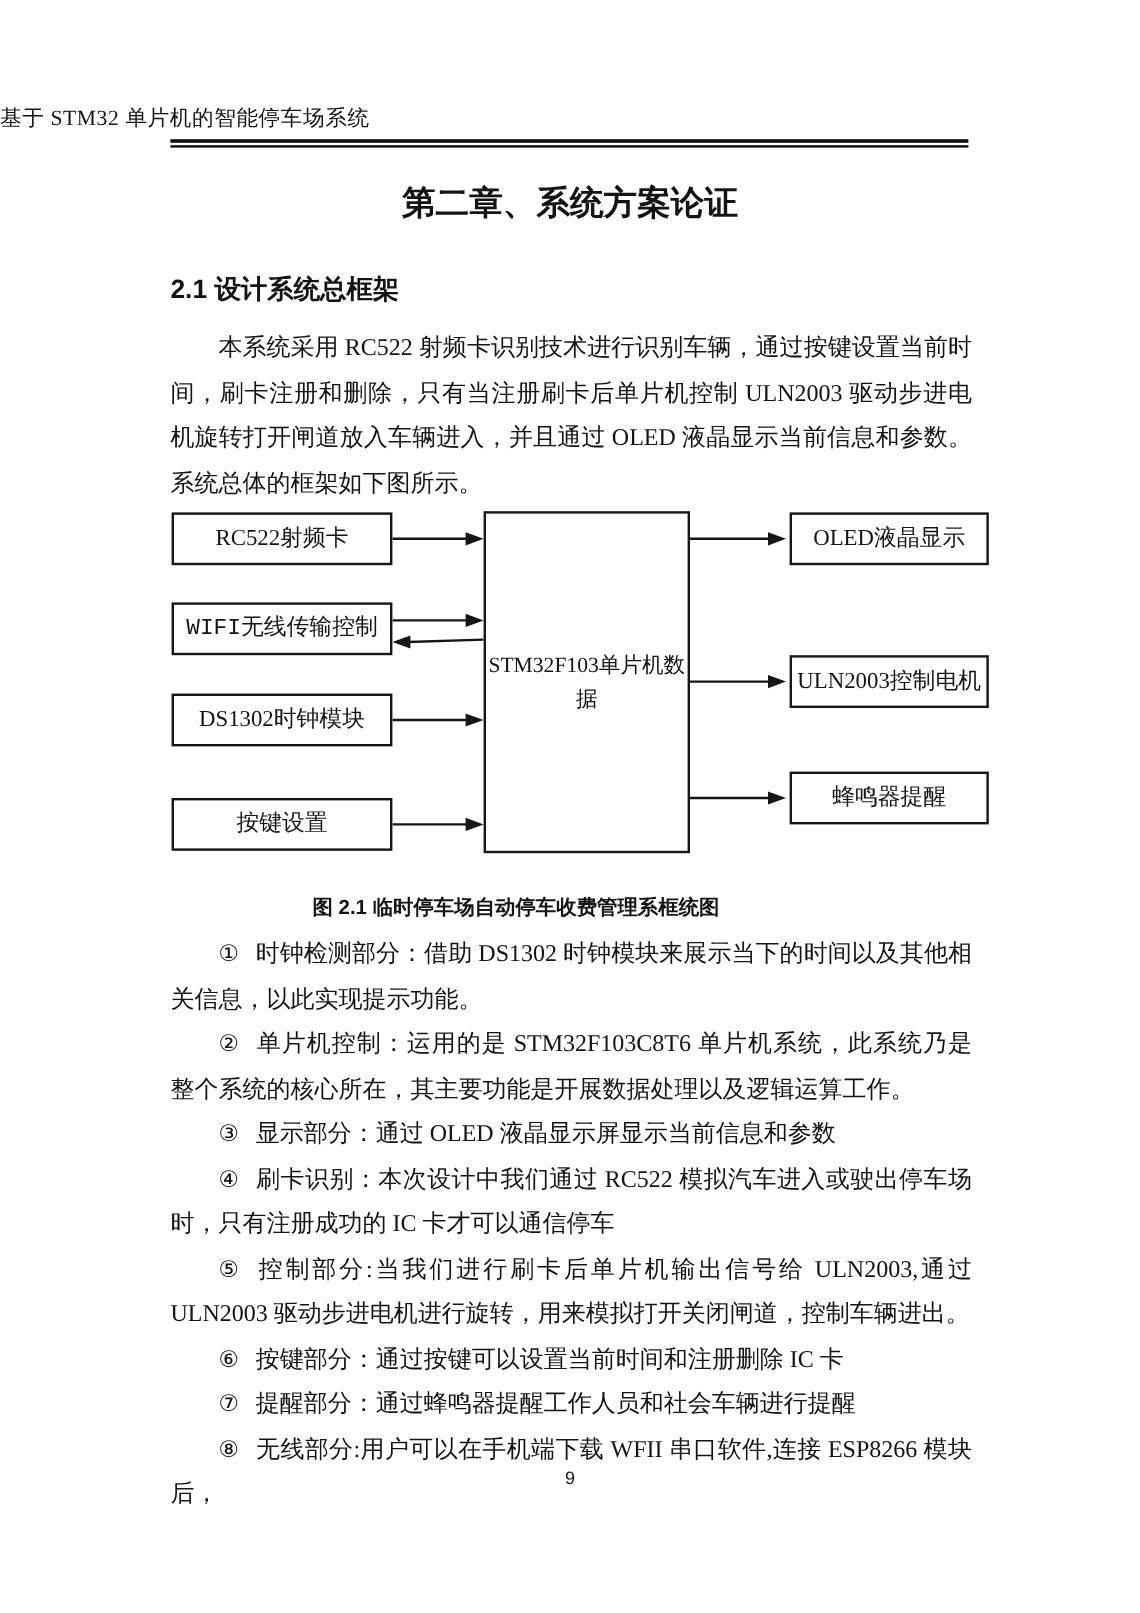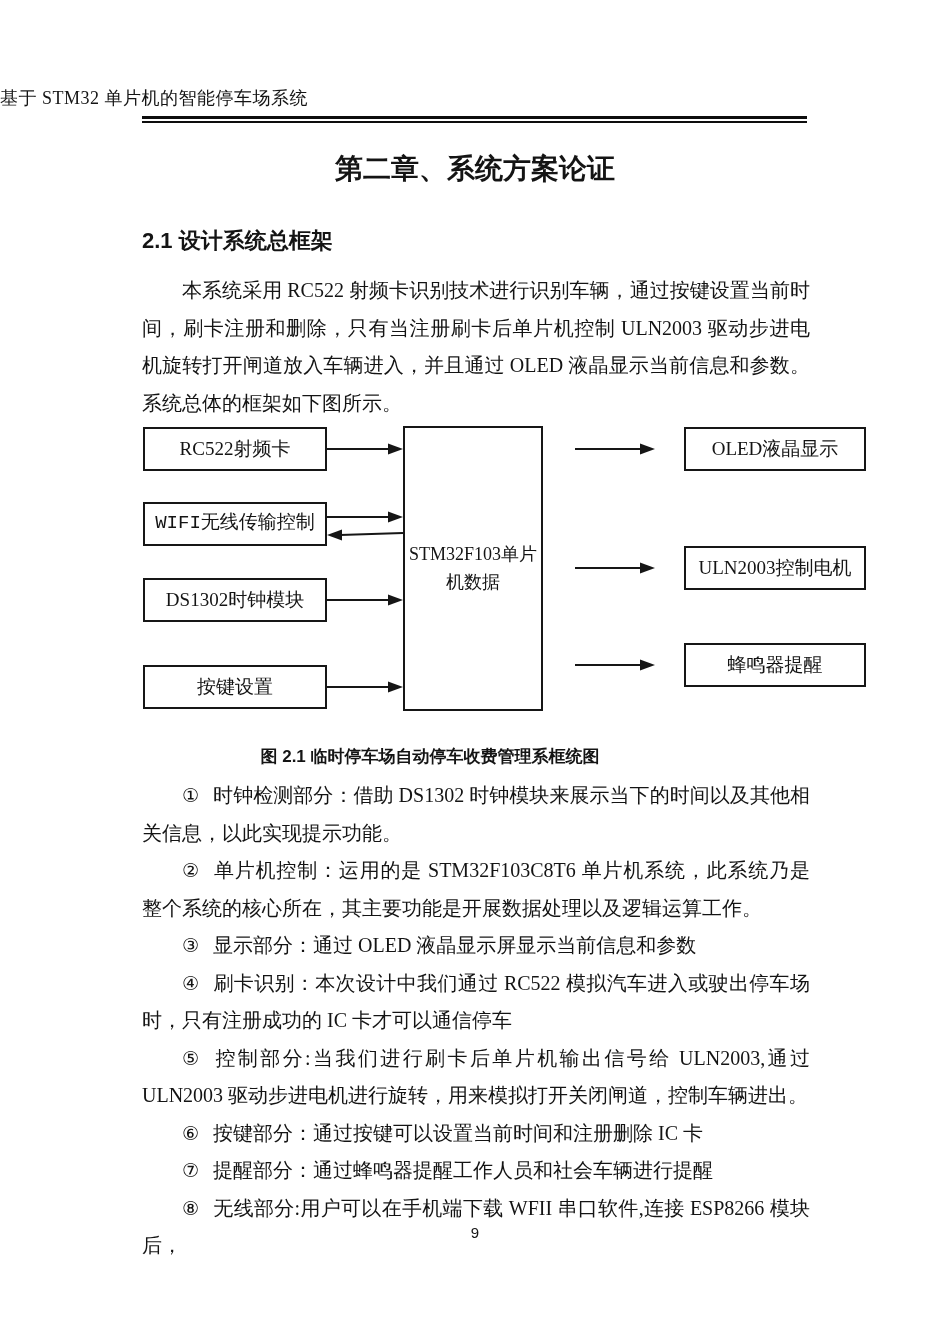--- a/index.html
+++ b/index.html
@@ -35,24 +35,24 @@
   .diagram { position:absolute; top:415px; left:0; width:950px; height:300px; }
   .diagram svg { position:absolute; top:0; left:0; }
   .dbox {
     position:absolute; box-sizing:border-box;
     border:2px solid #161616; background:#fff;
     display:flex; align-items:center; justify-content:center;
     font-size:19px; text-align:center; line-height:1.55;
   }
   .dbox.small { height:44px; }
   .box-l { left:143px; width:184px; }
-  .box-r { left:684px; width:182px; }
+  .box-r { left:658px; width:166px; }
   .box-l1 { top:12px; }  .box-l2 { top:87px;font-family:Liberation Mono, monospace; }
   .box-l3 { top:163px; } .box-l4 { top:250px; }
-  .box-c  { left:403px; top:11px; width:140px; height:285px; font-size:18px; padding:0 1px; }
+  .box-c  { left:403px; top:11px; width:172px; height:285px; font-size:18px; padding:0 1px; }
   .box-r1 { top:12px; }  .box-r2 { top:131px; } .box-r3 { top:228px; }
   .figure-caption {
     position:absolute; top:745px; left:0; width:860px;
     text-align:center; font-size:17px; font-weight:bold;
     font-family:"Liberation Sans", sans-serif;
   }
   .list {
     position:absolute; top:777px; left:142px; width:668px;
     font-size:20px; line-height:37.5px;
   }

